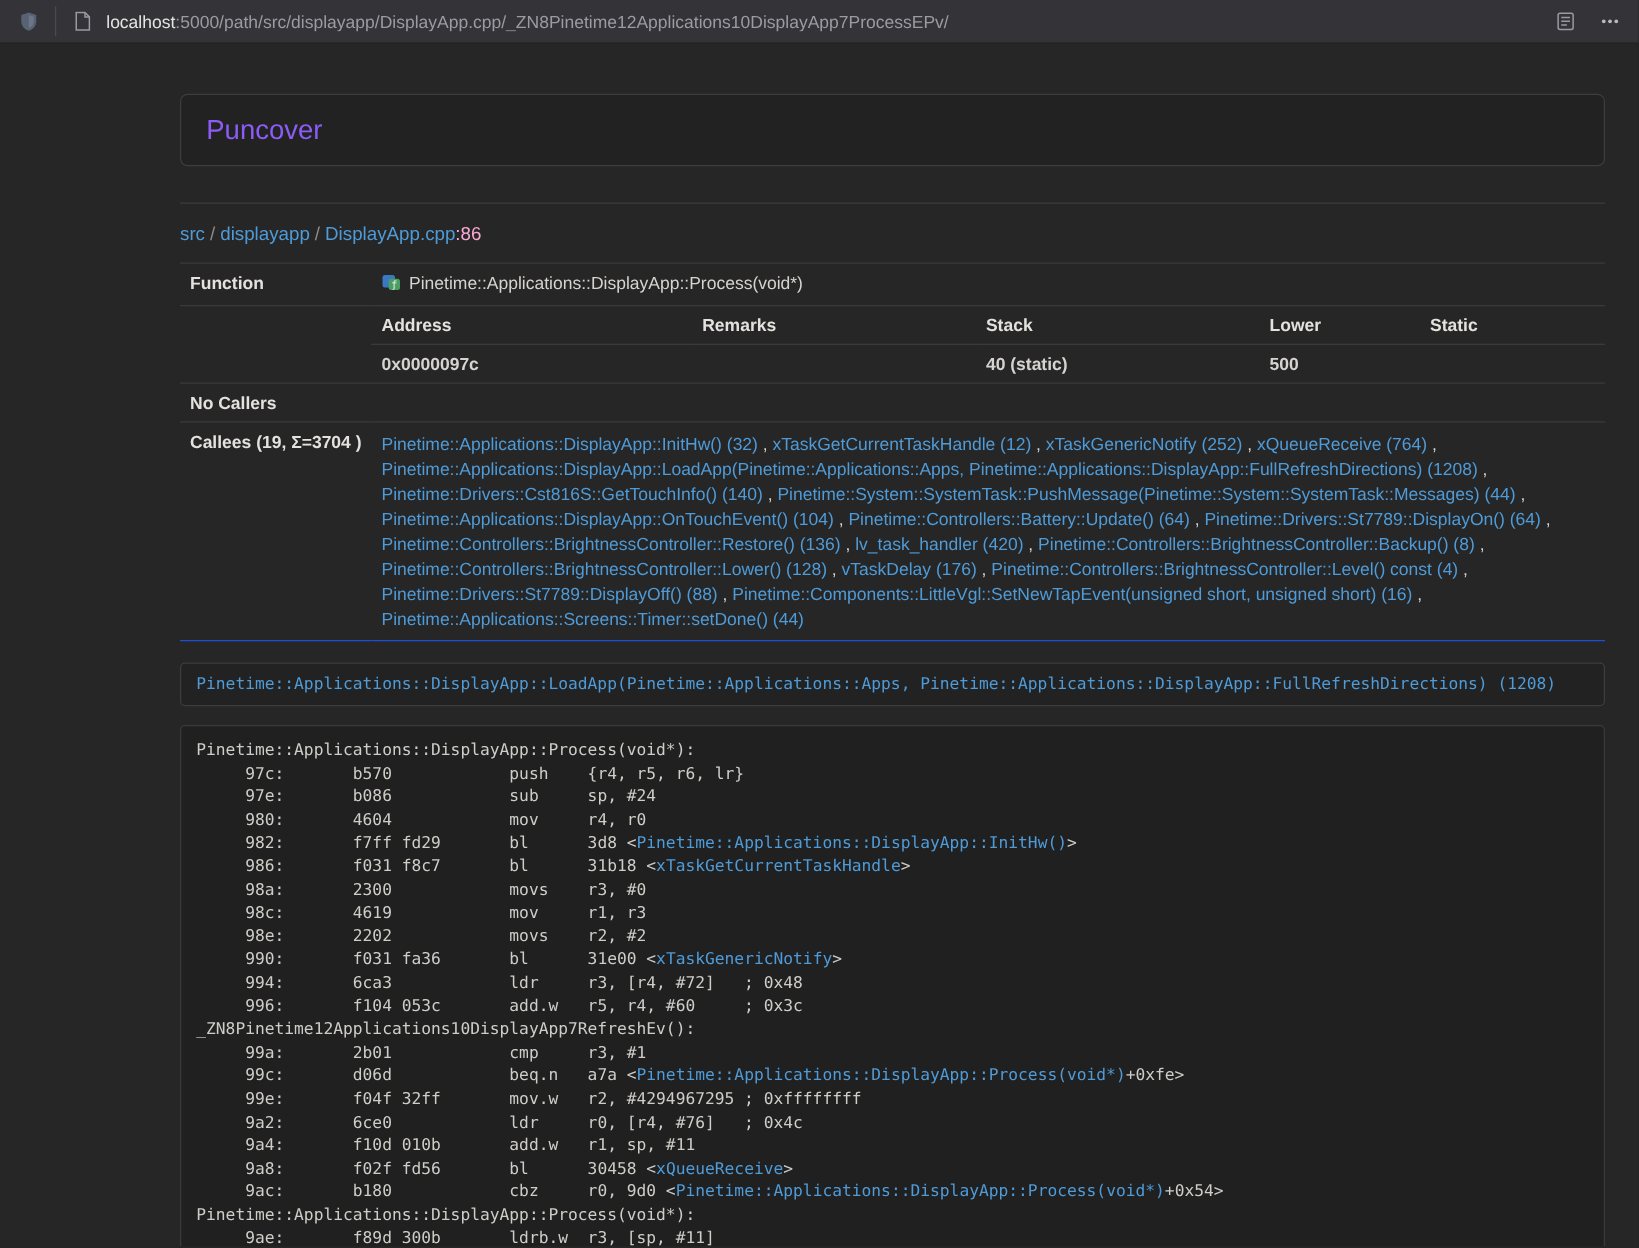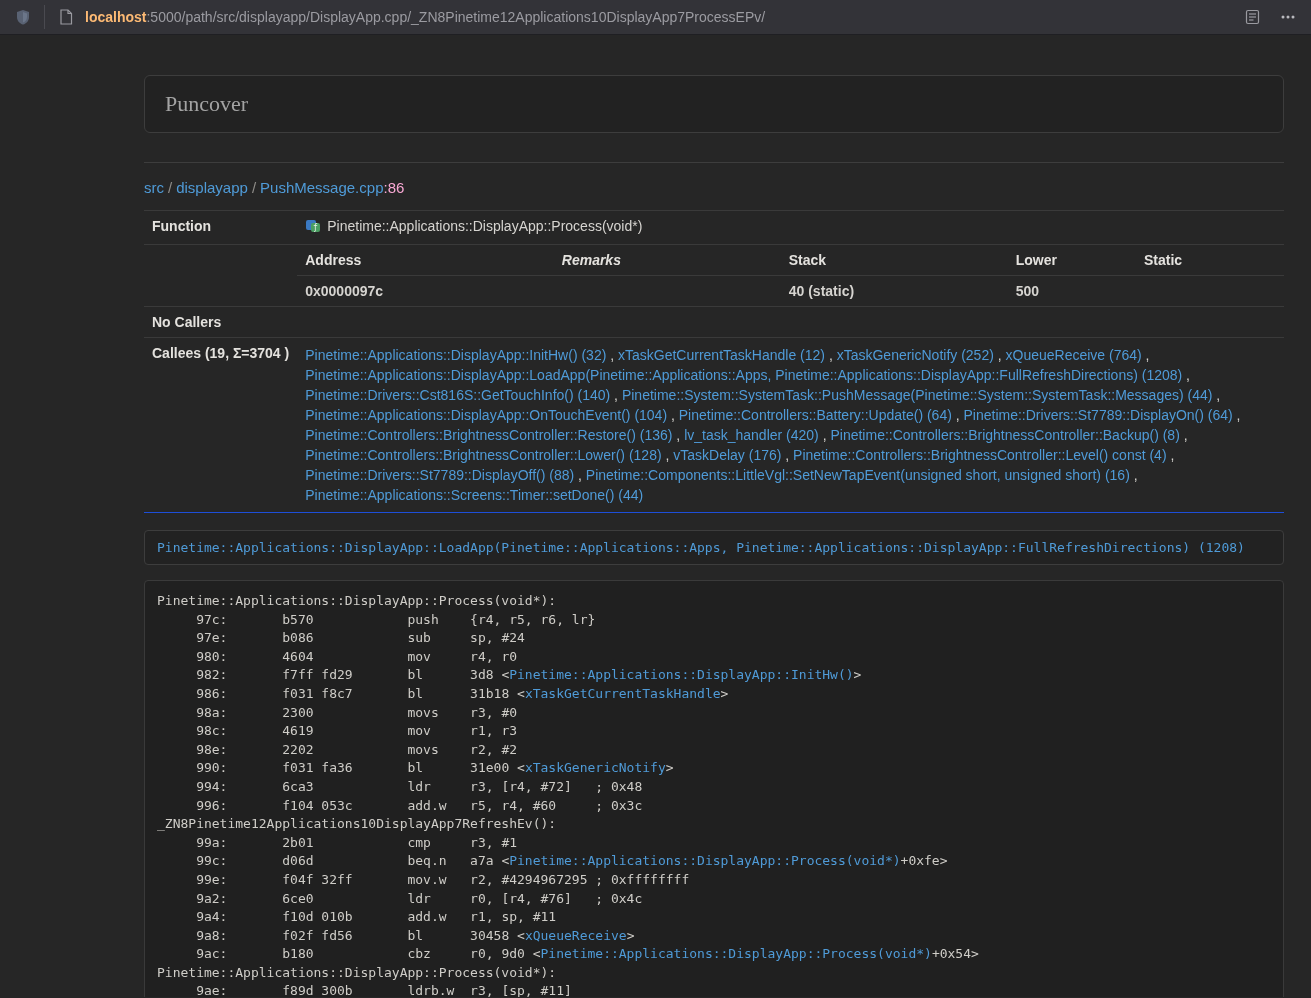--- a/index.html
+++ b/index.html
@@ -14,33 +14,33 @@
   .viewport { width: 1311px; height: 998px; overflow: hidden; position: relative; }
 
   
   .chrome {
     height: 35px; background: #333338; border-bottom: 1px solid #1f1f23;
     display: flex; align-items: center; padding: 0 12px; gap: 8px;
   }
   .chrome-icon { display: inline-flex; align-items: center; justify-content: center; width: 22px; height: 22px; flex: 0 0 auto; }
   .chrome-sep { width: 1px; height: 24px; background: #4a4a50; flex: 0 0 auto; margin: 0 2px; }
   .urlbar { flex: 1 1 auto; overflow: hidden; white-space: nowrap; font-size: 14px; }
-  .url-host { color: #fdba74; font-weight: bold; }
+  .url-host { color: #e5e5e5; font-weight: normal; }
   .url-rest { color: #9b9ba1; text-align: right; }
   .chrome-right { display: flex; align-items: center; gap: 14px; margin-left: 8px; }
 
   
   .page { height: 962px; overflow: hidden; }
   .container { width: 1140px; margin-left: 144px; }
 
   .jumbotron {
     margin-top: 40px; background: #222222; border: 1px solid #3d3d3d;
     border-radius: 6px; padding: 15px 20px;
   }
-  .app-title { font-size: 22px; color: #a3a3a3; font-family: Liberation Serif, serif; }
+  .app-title { font-size: 22px; color: #8b5cf6; }
 
   hr.rule { border: none; border-top: 1px solid #3d3d3d; margin: 29px 0 0 0; }
 
   .breadcrumb { margin-top: 16px; font-size: 15px; }
   .breadcrumb .sep { color: #8f8d89; margin: 0 4px; }
   .line-no { color: #f9a8d4; }
 
   a.link, .breadcrumb a { color: #4f9bd8; text-decoration: none; cursor: pointer; }
 
   
@@ -59,21 +59,21 @@
   .fn-row-content { display: inline-flex; align-items: center; gap: 6px; }
   .fn-icon { display: inline-flex; width: 16px; height: 16px; }
   td.nested-cell { padding: 0 0 0 0 !important; border-top: 1px solid #3a3a3a; }
   table.nested-table { width: 100%; border-collapse: collapse; }
   table.nested-table th, table.nested-table td {
     text-align: left; padding: 7px 8px; font-weight: bold;
   }
   table.nested-table thead th {
     font-weight: bold; color: #e4e2de; border-bottom: 1px solid #3a3a3a;
   }
-  .col-address { width: 26%; } .col-remarks { width: 23%; font-style: italic; }
+  .col-address { width: 26%; } .col-remarks { width: 23%; }
   .col-stack { width: 23%; } .col-code { width: 13%; } .col-static { width: 15%; }
 
   td.callees { line-height: 20px; }
 
   
   .symbol-panel {
     margin-top: 17px; background: #222222; border: 1px solid #3d3d3d;
     border-radius: 4px; padding: 9px 12px;
     font-family: "DejaVu Sans Mono", monospace; font-size: 13px;
   }
@@ -133,21 +133,21 @@
   <div class="page">
     <div class="container">
 
       <div class="jumbotron">
         <span class="app-title">Puncover</span>
       </div>
 
       <hr class="rule">
 
       <div class="breadcrumb">
-        <a>src</a><span class="sep">/</span><a>displayapp</a><span class="sep">/</span><a>PushMessage.cpp</a><span class="line-no">:86</span>
+        <a>src</a><span class="sep">/</span><a>displayapp</a><span class="sep">/</span><a>DisplayApp.cpp</a><span class="line-no">:86</span>
       </div>
 
       <table class="info-table">
         <tbody>
           <tr>
             <th>Function</th>
             <td>
               <span class="fn-row-content">
                 <span class="fn-icon">
                   <svg width="16" height="16" viewBox="0 0 16 16">

